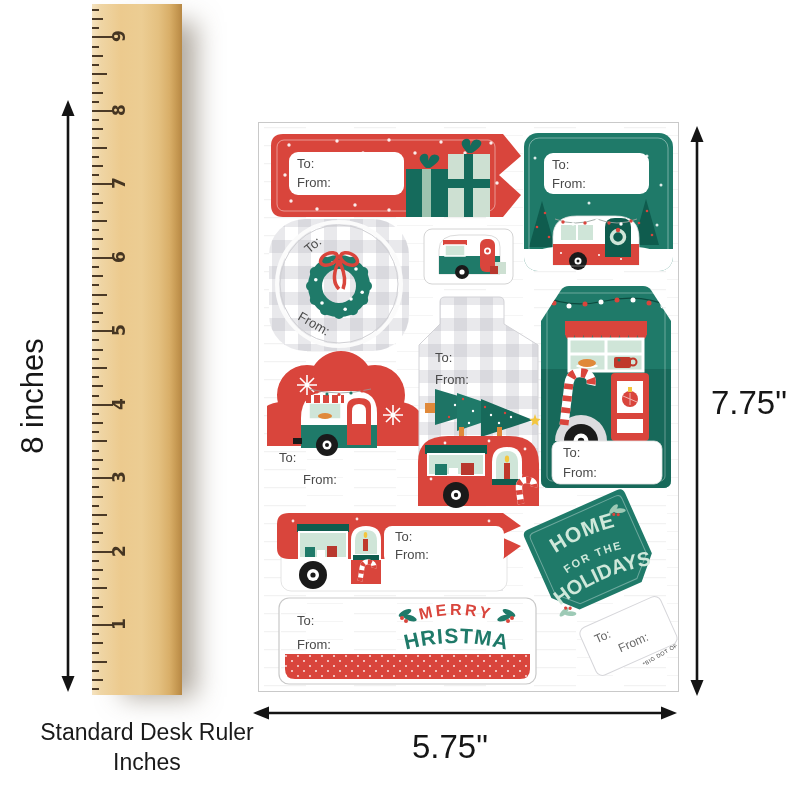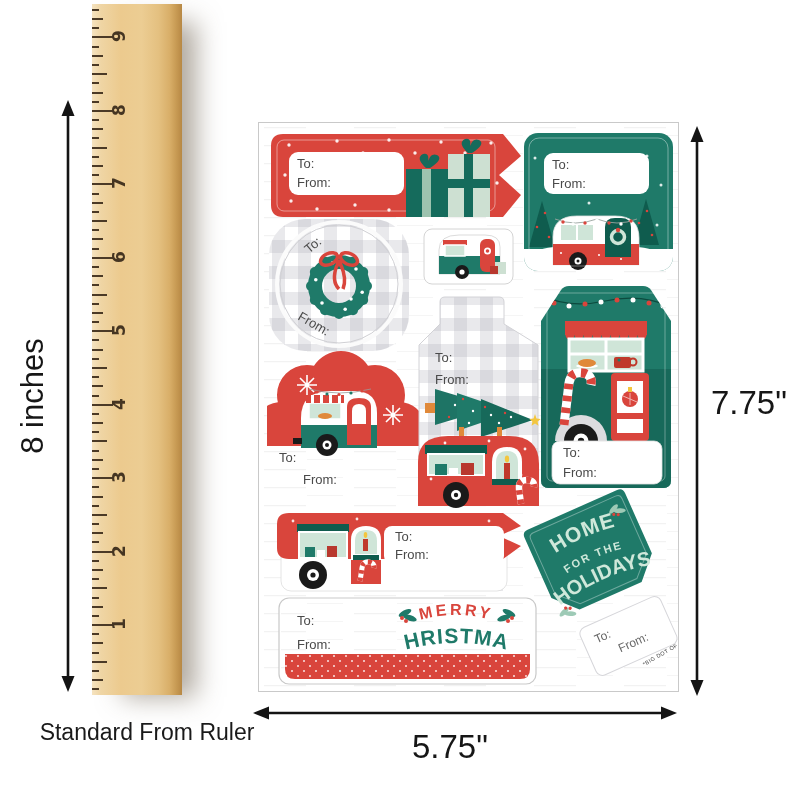--- a/index.html
+++ b/index.html
@@ -131,21 +131,22 @@
       <line x1="268" y1="713" x2="662" y2="713"></line>
     </g>
     <polygon points="253,713 269,706.5 269,719.5" fill="#141414"></polygon>
     <polygon points="677,713 661,706.5 661,719.5" fill="#141414"></polygon>
   </svg>
 
   <div id="height-label" class="dimlabel">8 inches</div>
   <div class="dimlabel" style="left:711px;top:384px;">7.75"</div>
   <div class="dimlabel" style="left:412px;top:728px;">5.75"</div>
   <div id="caption">
-    <div>Standard From Ruler</div>
+    <div>Standard Desk Ruler</div>
+    <div>Inches</div>
   </div>
 
   <div id="sheet">
   <svg width="419" height="568" viewBox="0 0 419 568">
     <defs>
       <pattern id="plaid" width="26" height="26" patternUnits="userSpaceOnUse">
         <rect width="26" height="26" fill="#ffffff"></rect>
         <rect x="13" width="13" height="26" fill="#aeaeb8" opacity="0.28"></rect>
         <rect y="13" width="26" height="13" fill="#aeaeb8" opacity="0.28"></rect>
       </pattern>

